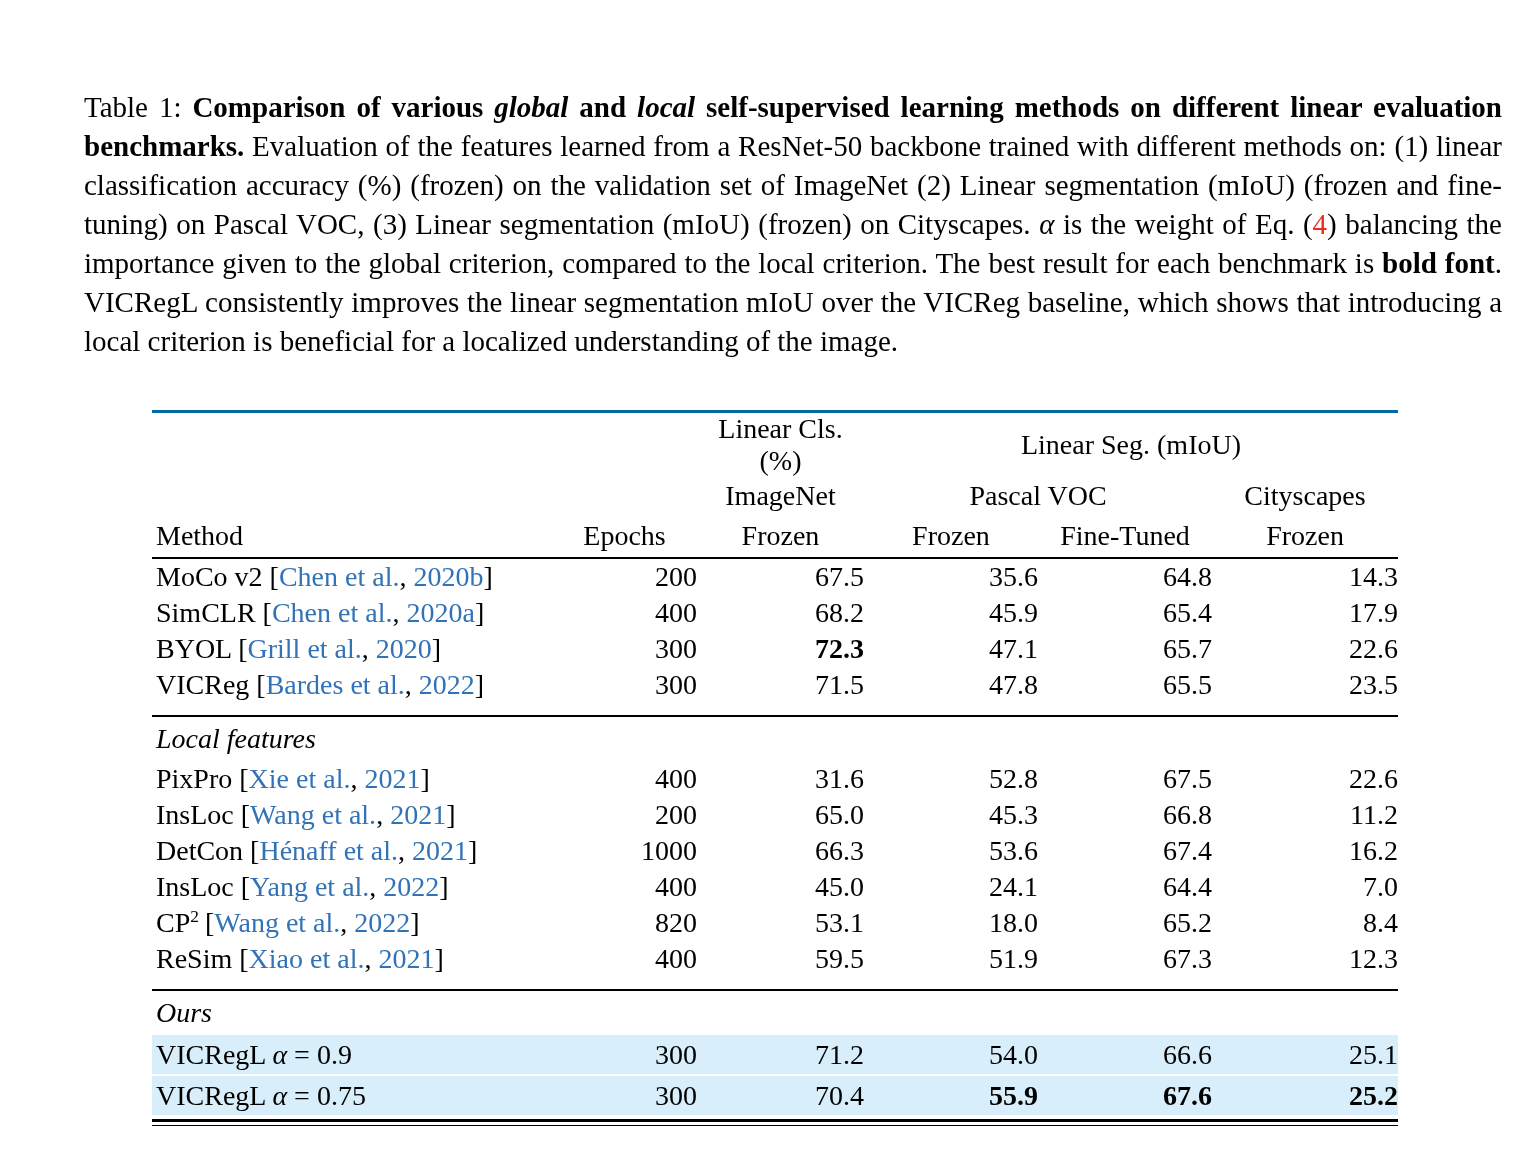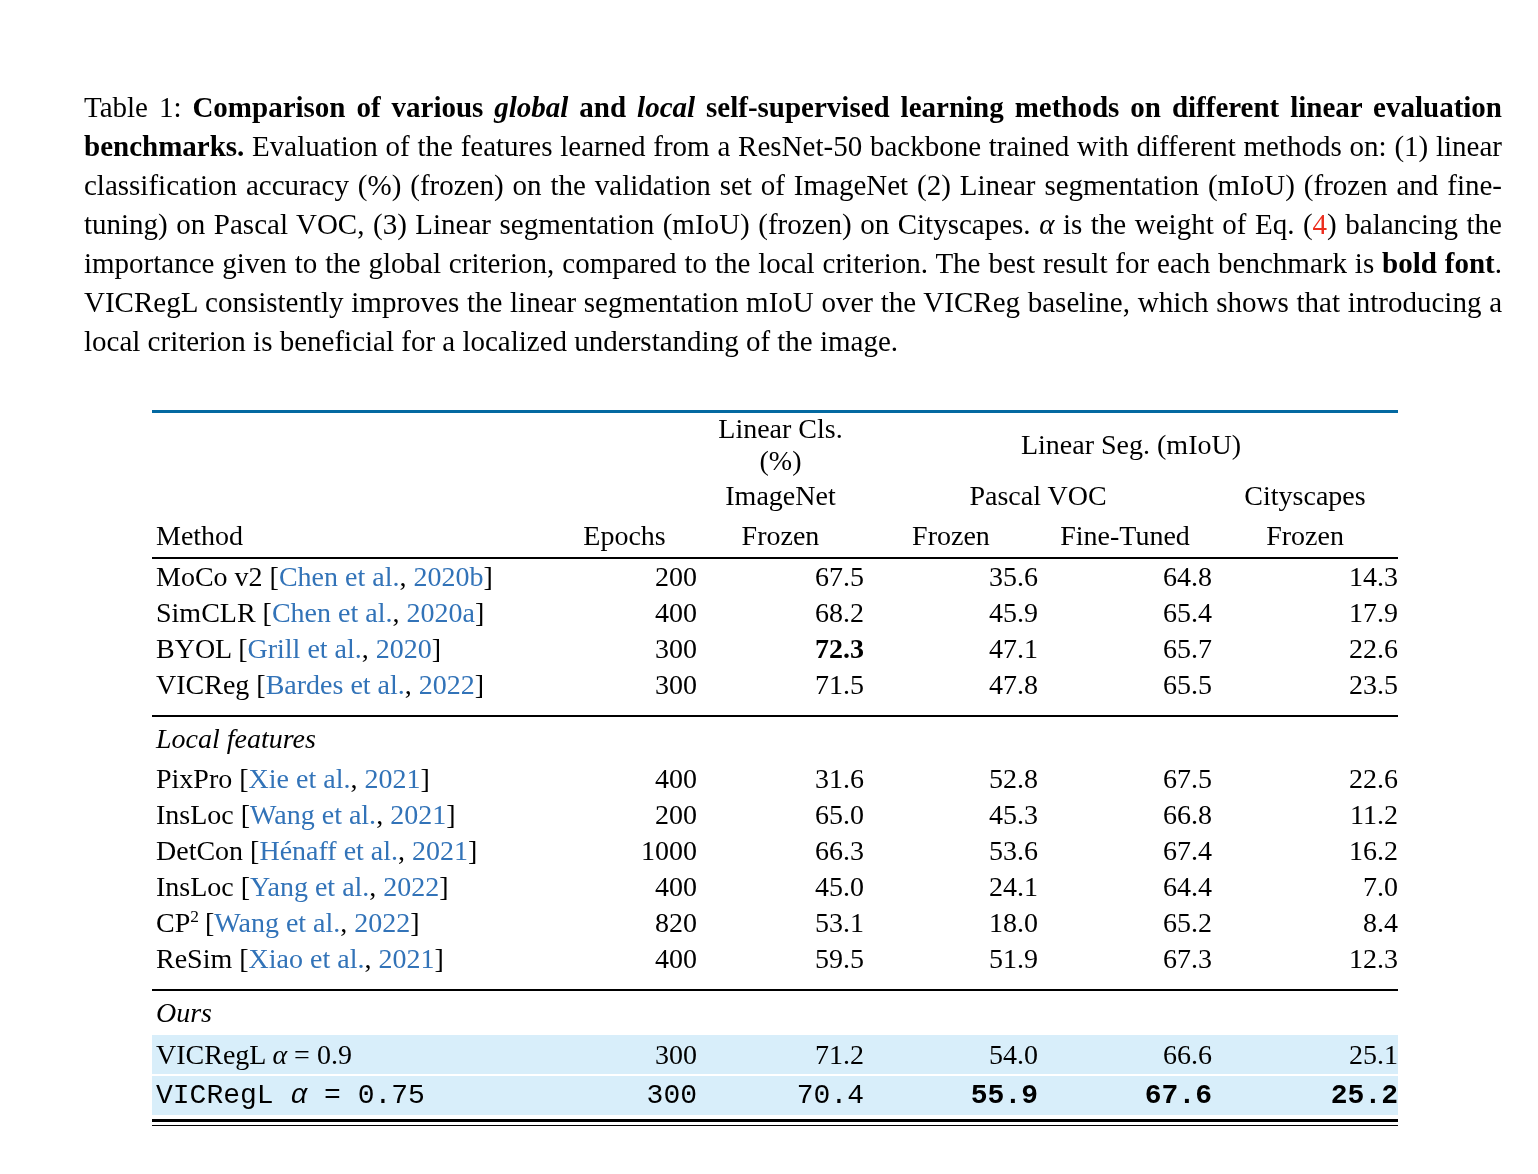--- a/index.html
+++ b/index.html
@@ -33,21 +33,21 @@
   thead td { height: 37px; text-align: center; padding: 0; }
   thead tr.h3 td { height: 43px; }
   tbody.ruled { border-bottom: 2px solid #000; }
   td { padding: 0; }
   td.c { text-align: right; }
   td.method { text-align: left; padding-left: 4px; }
   tr.seclabel td { font-style: italic; height: 44px; padding-left: 4px; }
   tr.row td { height: 36px; }
   tr.pb td { padding-bottom: 12px; }
   tr.hl td { background: var(--highlight, #d8eefa); height: 39px; }
-  tr.hl2 td { border-top: 2px solid #ffffff; font-family: Liberation Mono, monospace; }
+  tr.hl2 td { border-top: 2px solid #ffffff; }
   .cite { color: var(--cite_blue, #3273b8); cursor: pointer; }
   sup { font-size: 0.62em; margin-right: 6px; }
   .bottomrule {
     width: 1246px; height: 3px; margin-top: 4px;
     border-top: 3px solid #000; border-bottom: 1px solid #000;
   }
 </style>
 </head>
 <body>
 

